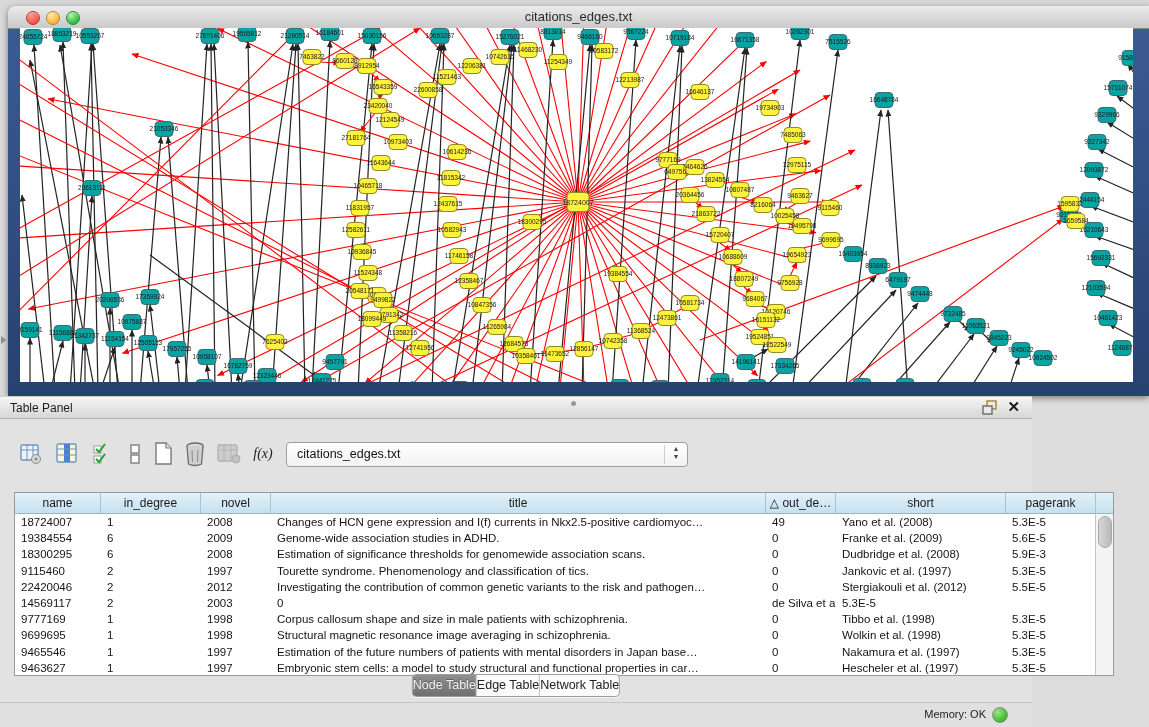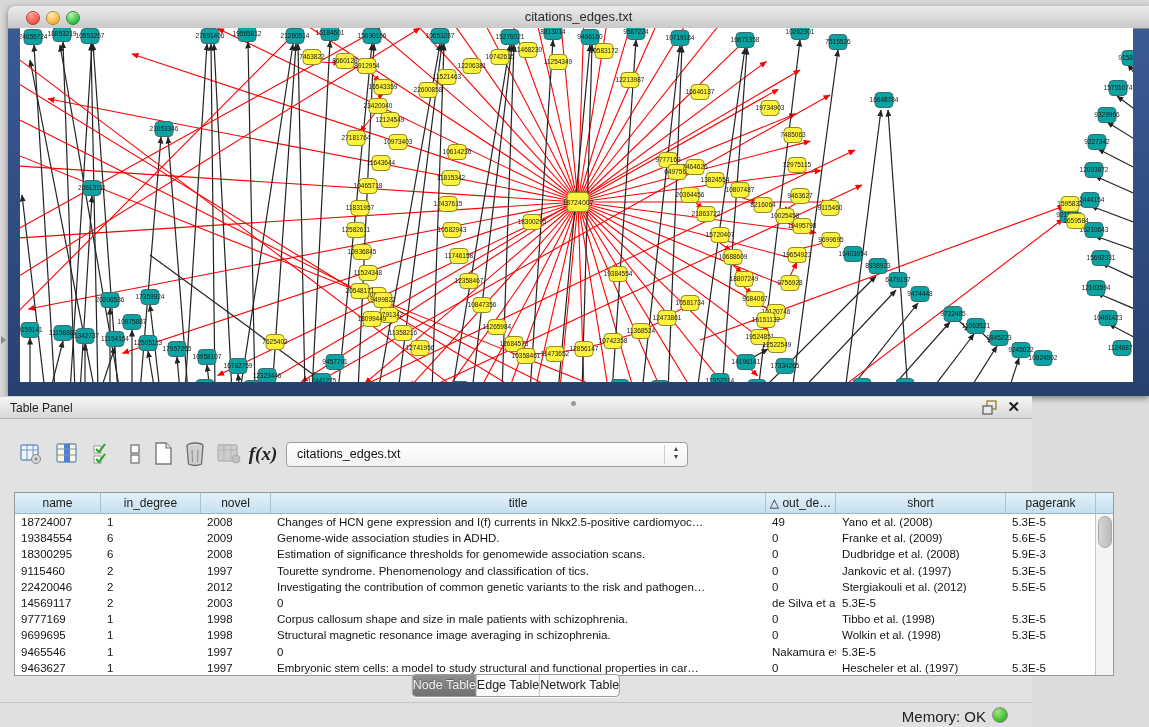--- a/index.html
+++ b/index.html
@@ -43,27 +43,27 @@
   .vscroll{position:absolute;top:21px;right:0;width:17px;bottom:0;background:#f4f4f4;border-left:1px solid #c4c4c4;}
   .vthumb{position:absolute;left:2px;top:2px;width:12px;height:30px;border-radius:7px;background:linear-gradient(90deg,#d6d6d6,#b9b9b9);border:1px solid #a8a8a8;}
   
   .tabs{position:absolute;left:50%;transform:translateX(-50%);top:278px;height:21px;display:flex;
     border:1px solid #9c9c9c;border-radius:4px;overflow:hidden;background:#fbfbfb;box-shadow:0 1px 0 rgba(255,255,255,.7);}
   .tab{font-size:12.5px;color:#222;line-height:21px;padding:0 0;border-right:1px solid #bdbdbd;}
   .tab:last-child{border-right:none;}
   .tab.active{background:linear-gradient(#8f8f8f,#707070);color:#f2f2f2;text-shadow:0 -1px 0 rgba(0,0,0,.3);}
   
   .statusbar{position:absolute;left:0;bottom:0;width:100%;height:24px;background:#e0e0e0;border-top:1px solid #c6c6c6;}
-  .mem-label{position:absolute;right:46px;top:5px;font-size:15px;color:#222;}
+  .mem-label{position:absolute;right:46px;top:5px;font-size:11px;color:#222;}
   .mem-dot{position:absolute;right:24px;top:4px;width:14px;height:14px;border-radius:50%;
     background:radial-gradient(circle at 35% 30%,#9fe77f,#47c038 60%,#2f9d27);border:1px solid #8a8a8a;}
   .edge-mark{position:absolute;left:1px;top:336px;width:0;height:0;border-top:4px solid transparent;border-bottom:4px solid transparent;border-left:5px solid #8f8f8f;}
   
   .mini{display:block;}
-  .fx{font-family:"Liberation Serif",serif;font-style:italic;font-weight:bold;font-size:19px;color:#222;}
+  .fx{font-family:"Liberation Serif",serif;font-style:italic;font-weight:normal;font-size:14px;color:#222;}
 </style>
 </head>
 <body>
 
 <div class="desktop-strip"></div>
 <div class="edge-mark"></div>
 
 <div class="graph-window">
   <div class="titlebar">
     <span class="tl red"></span>
@@ -974,20 +974,21 @@
           <div class="td">1998</div>
           <div class="td">Structural magnetic resonance image averaging in schizophrenia.</div>
           <div class="td">0</div>
           <div class="td">Wolkin et al. (1998)</div>
           <div class="td">5.3E-5</div>
         </div>
         <div class="tr">
           <div class="td">9465546</div>
           <div class="td">1</div>
           <div class="td">1997</div>
+          <div class="td">Estimation of the future numbers of patients with mental disorders in Japan base…</div>
           <div class="td">0</div>
           <div class="td">Nakamura et al. (1997)</div>
           <div class="td">5.3E-5</div>
         </div>
         <div class="tr">
           <div class="td">9463627</div>
           <div class="td">1</div>
           <div class="td">1997</div>
           <div class="td">Embryonic stem cells: a model to study structural and functional properties in car…</div>
           <div class="td">0</div>

